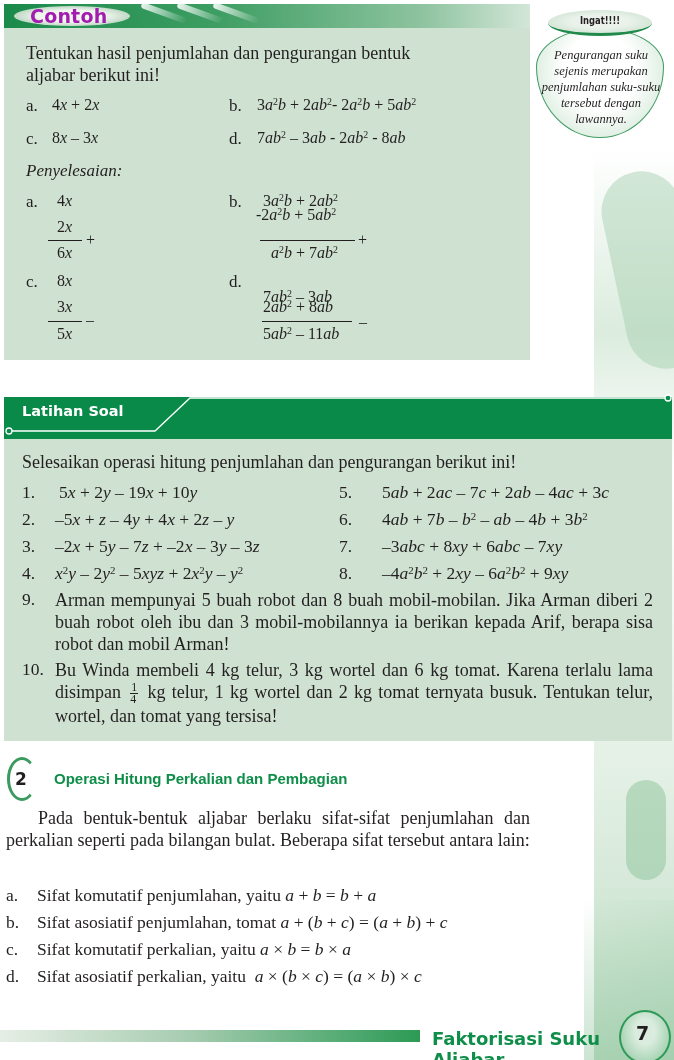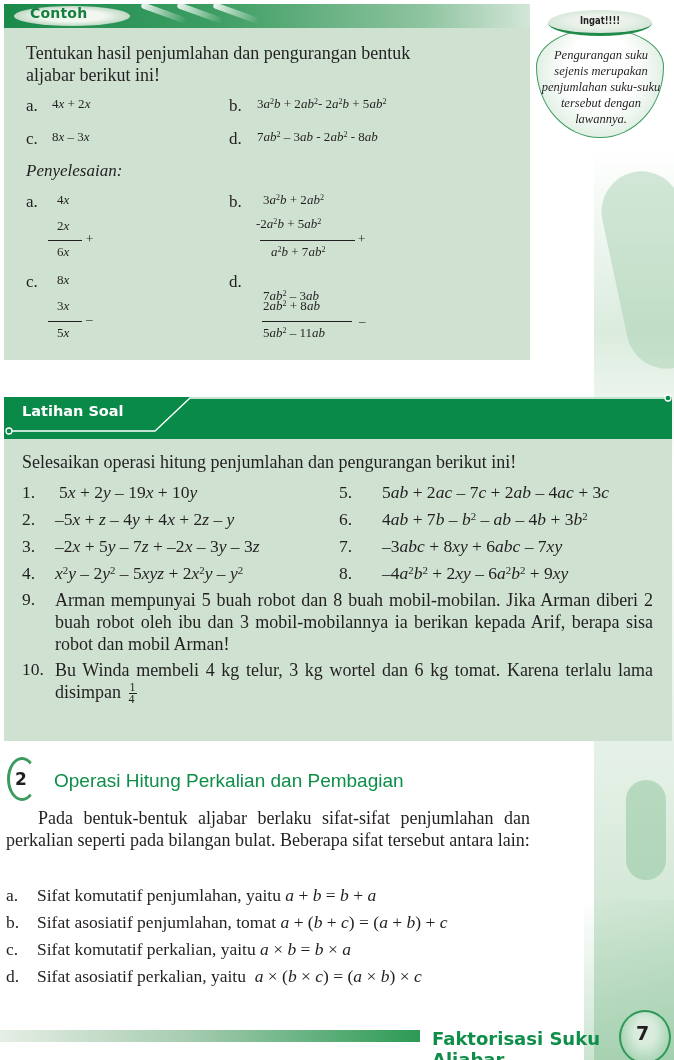--- a/index.html
+++ b/index.html
@@ -19,29 +19,29 @@
   .contoh-header {
     position: absolute; left: 4px; top: 4px; width: 526px; height: 24px;
     background: linear-gradient(90deg, #1a8a4a 0%, #3d9d62 40%, #8fc4a0 80%, #d3e6d8 100%);
   }
   .contoh-pill {
     position: absolute; left: 14px; top: 6px; width: 116px; height: 20px;
     border-radius: 50%;
     background: radial-gradient(ellipse at center, #f1f6ef 40%, #b9d4bf 75%, rgba(60,150,90,0) 100%);
   }
   .contoh-title {
-    position: absolute; left: 30px; top: 5px; font-family: "DejaVu Sans", sans-serif; font-weight: bold; font-size: 14px; color: #15803d; letter-spacing: 0.2px;
+    position: absolute; left: 30px; top: 5px; font-family: "DejaVu Sans", sans-serif; font-weight: bold; font-size: 19px; color: #a21caf; letter-spacing: 0.2px;
   }
   .stripe { position:absolute; top: 10px; width: 48px; height: 6px; background: linear-gradient(90deg, rgba(255,255,255,0.9), rgba(255,255,255,0)); transform: rotate(20deg); border-radius: 3px; }
   .contoh-box {
     position: absolute; left: 4px; top: 28px; width: 526px; height: 332px; background: #cfe2d2;
   }
   .p-text { position: absolute; font-family: "Liberation Serif", serif; font-size: 18px; color: #231f20; line-height: 22px; }
   .lbl { position: absolute; font-family: "Liberation Serif", serif; font-size: 17px; }
-  .expr { position: absolute; font-family: "Liberation Serif", serif; font-size: 13px; }
+  .expr { position: absolute; font-family: "Liberation Serif", serif; font-size: 16px; }
   .expr i { font-style: italic; }
   .hline { position: absolute; height: 1px; background: #231f20; }
   sup { font-size: 0.62em; vertical-align: 0.5em; line-height: 0; }
 
   
   .ingat-body {
     position: absolute; left: 536px; top: 28px; width: 128px; height: 110px;
     border: 1px solid #3f9b62; border-radius: 50% 50% 50% 50% / 35% 35% 65% 65%;
     background: radial-gradient(ellipse at 50% 40%, #ffffff 40%, #d8ebdc 80%, #b5d8be 100%);
   }
@@ -63,21 +63,21 @@
   .q { position:absolute; font-family: "Liberation Serif", serif; font-size: 17.5px; }
   .q i { font-style: italic; }
   .para { position:absolute; font-family: "Liberation Serif", serif; font-size: 18px; line-height: 22px; text-align: justify; text-align-last: left; }
   .frac { display:inline-block; vertical-align: middle; text-align:center; font-size: 12px; line-height: 11px; margin: 0 3px; }
   .frac span { display:block; }
   .frac .top { border-bottom: 1px solid #231f20; padding: 0 1px; }
 
   
   .sec-circle { position:absolute; left: 7px; top: 757px; width: 30px; height: 44px; border: 3px solid #3b9a5d; border-radius: 50%; border-right-color: transparent; }
   .sec-num { position:absolute; left: 15px; top: 769px; font-family:"DejaVu Sans", sans-serif; font-weight: bold; font-size: 17px; color:#231f20; }
-  .sec-title { position:absolute; left: 54px; top: 770px; font-family:"Liberation Sans", sans-serif; font-weight: normal; font-size: 19px; color:#0f8e4a; }
+  .sec-title { position:absolute; left: 54px; top: 770px; font-family:"Liberation Sans", sans-serif; font-weight: bold; font-size: 15px; color:#0f8e4a; }
 
   
   .footer-bar { position:absolute; left: 0; top: 1030px; width: 420px; height: 12px; background: linear-gradient(90deg, #e6eee5 0%, #a6ccb0 45%, #2c9a55 100%); }
   .footer-title { position:absolute; left: 432px; top: 1028px; font-family:"DejaVu Sans", sans-serif; font-weight: bold; font-size: 18px; color:#0f8e4a; }
   .page-circle { position:absolute; left: 619px; top: 1010px; width: 52px; height: 54px; border-radius: 50%; border: 2px solid #2e9a57; background: radial-gradient(ellipse at 50% 40%, #d9ecdd 30%, #8bc59c 100%); }
   .page-num { position:absolute; left: 636px; top: 1022px; font-family:"DejaVu Sans", sans-serif; font-weight: bold; font-size: 19px; color:#231f20; }
 </style>
 </head>
 <body>
 
@@ -111,21 +111,21 @@
 
 <div class="lbl" style="left:26px; top:192px;">a.</div>
 <div class="expr" style="left:57px; top:192px;">4<i>x</i></div>
 <div class="expr" style="left:57px; top:218px;">2<i>x</i></div>
 <div class="hline" style="left:48px; top:240px; width:34px;"></div>
 <div class="expr" style="left:86px; top:231px;">+</div>
 <div class="expr" style="left:57px; top:244px;">6<i>x</i></div>
 
 <div class="lbl" style="left:229px; top:192px;">b.</div>
 <div class="expr" style="left:263px; top:192px;">3<i>a</i><sup>2</sup><i>b</i> + 2<i>ab</i><sup>2</sup></div>
-<div class="expr" style="left:256px; top:216px;">-2<i>a</i><sup>2</sup><i>b</i> + 5<i>ab</i><sup>2</sup></div>
+<div class="expr" style="left:256px; top:206px;">-2<i>a</i><sup>2</sup><i>b</i> + 5<i>ab</i><sup>2</sup></div>
 <div class="hline" style="left:260px; top:240px; width:95px;"></div>
 <div class="expr" style="left:358px; top:231px;">+</div>
 <div class="expr" style="left:271px; top:244px;"><i>a</i><sup>2</sup><i>b</i> + 7<i>ab</i><sup>2</sup></div>
 
 <div class="lbl" style="left:26px; top:272px;">c.</div>
 <div class="expr" style="left:57px; top:272px;">8<i>x</i></div>
 <div class="expr" style="left:57px; top:298px;">3<i>x</i></div>
 <div class="hline" style="left:48px; top:321px; width:34px;"></div>
 <div class="expr" style="left:86px; top:311px;">–</div>
 <div class="expr" style="left:57px; top:325px;">5<i>x</i></div>
@@ -168,21 +168,21 @@
 <div class="q" style="left:382px; top:509px;">4<i>ab</i> + 7<i>b</i> – <i>b</i><sup>2</sup> – <i>ab</i> – 4<i>b</i> + 3<i>b</i><sup>2</sup></div>
 <div class="num" style="left:339px; top:536px;">7.</div>
 <div class="q" style="left:382px; top:536px;">–3<i>abc</i> + 8<i>xy</i> + 6<i>abc</i> – 7<i>xy</i></div>
 <div class="num" style="left:339px; top:563px;">8.</div>
 <div class="q" style="left:382px; top:563px;">–4<i>a</i><sup>2</sup><i>b</i><sup>2</sup> + 2<i>xy</i> – 6<i>a</i><sup>2</sup><i>b</i><sup>2</sup> + 9<i>xy</i></div>
 
 <div class="num" style="left:22px; top:589px;">9.</div>
 <div class="para" style="left:55px; top:589px; width:598px;">Arman mempunyai 5 buah robot dan 8 buah mobil-mobilan. Jika Arman diberi 2 buah robot oleh ibu dan 3 mobil-mobilannya ia berikan kepada Arif, berapa sisa robot dan mobil Arman!</div>
 
 <div class="num" style="left:22px; top:659px;">10.</div>
-<div class="para" style="left:55px; top:659px; width:598px;"><span>Bu Winda membeli 4 kg telur, 3 kg wortel dan 6 kg tomat. Karena terlalu lama disimpan</span> <span class="frac"><span class="top">1</span><span>4</span></span> </div>
+<div class="para" style="left:55px; top:659px; width:598px;"><span>Bu Winda membeli 4 kg telur, 3 kg wortel dan 6 kg tomat. Karena terlalu lama disimpan</span> <span class="frac"><span class="top">1</span><span>4</span></span> <span>kg telur, 1 kg wortel dan 2 kg tomat ternyata busuk. Tentukan telur, wortel, dan tomat yang tersisa!</span></div>
 
 <div class="sec-circle"></div>
 <div class="sec-num">2</div>
 <div class="sec-title">Operasi Hitung Perkalian dan Pembagian</div>
 
 <div class="para" style="left:6px; top:807px; width:524px; text-indent:32px;">Pada bentuk-bentuk aljabar berlaku sifat-sifat penjumlahan dan perkalian seperti pada bilangan bulat. Beberapa sifat tersebut antara lain:</div>
 
 <div class="num" style="left:6px; top:885px;">a.</div>
 <div class="q" style="left:37px; top:885px;"><span>Sifat komutatif penjumlahan, yaitu</span> <i>a</i> + <i>b</i> = <i>b</i> + <i>a</i></div>
 

